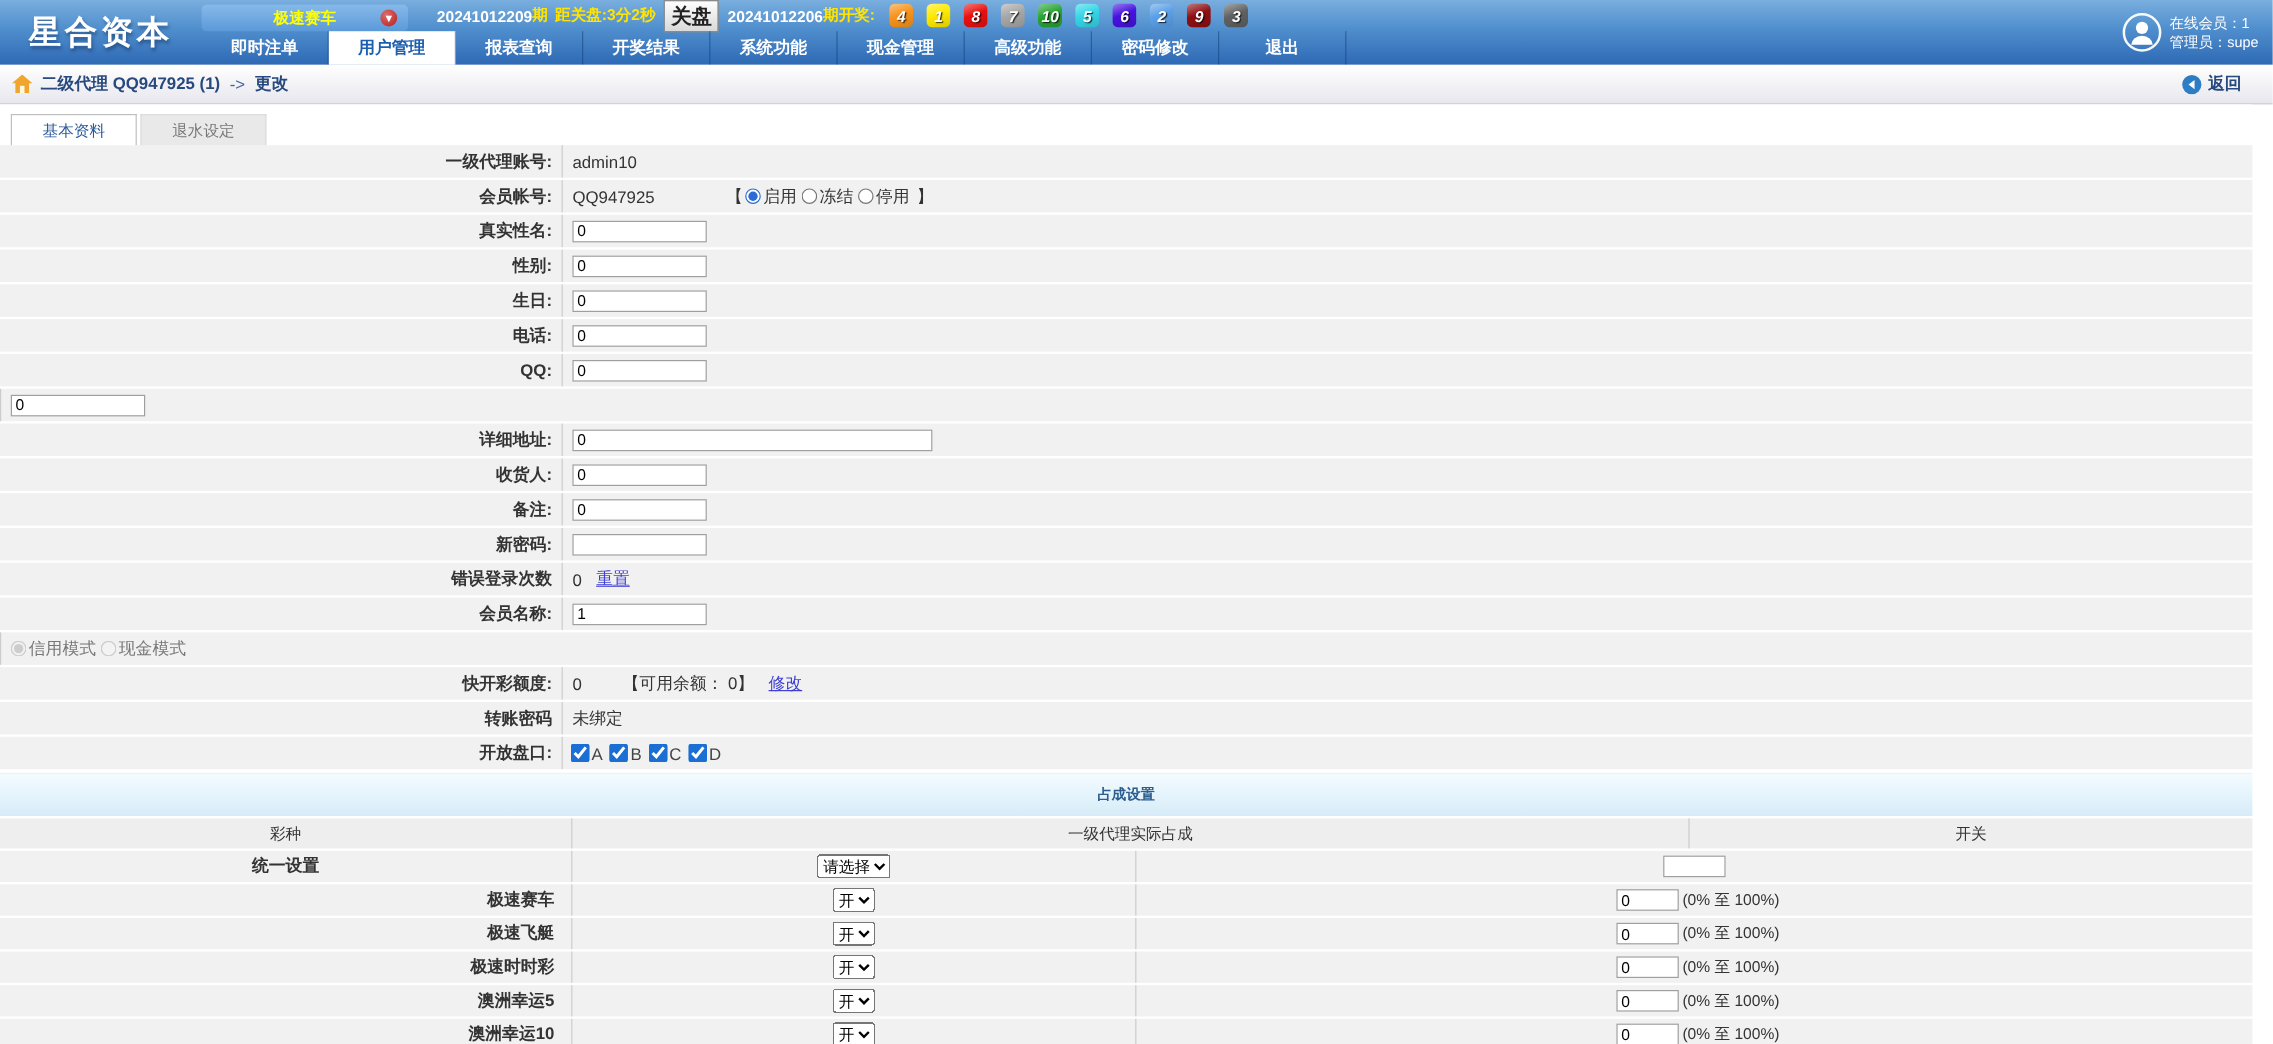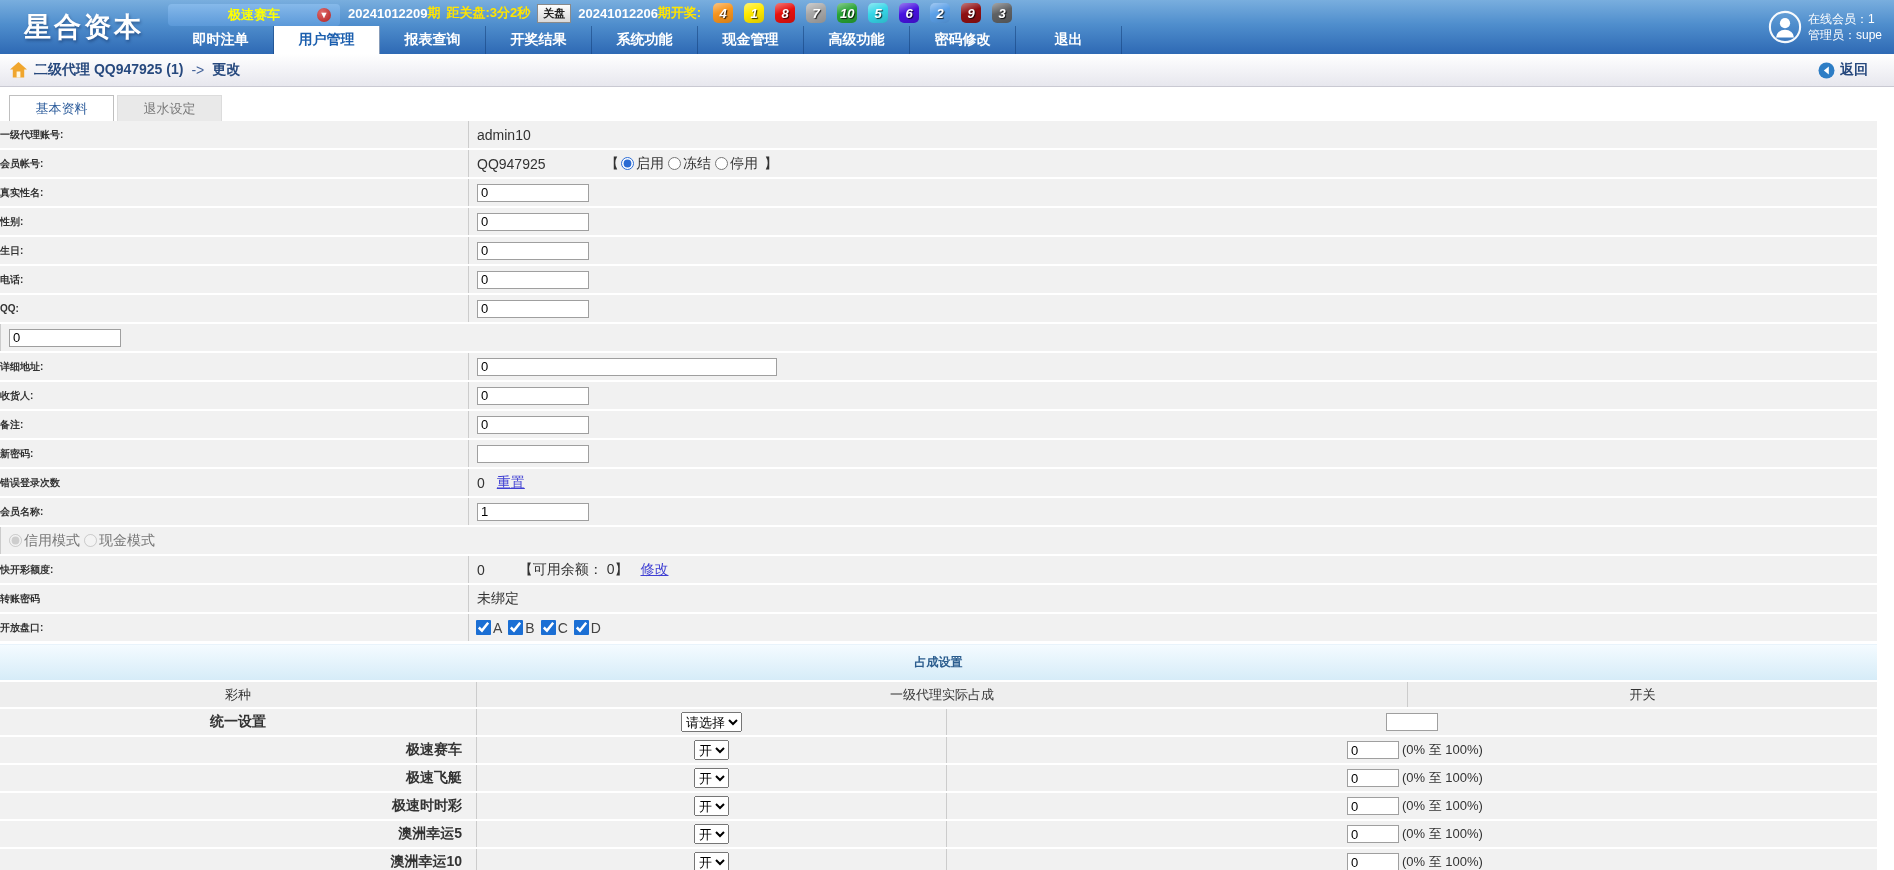--- a/index.html
+++ b/index.html
@@ -18,23 +18,23 @@
     text-shadow:1px 2px 3px rgba(0,20,60,.4); }
   .topstrip { position:absolute; left:168px; top:0; right:130px; height:26px;
     display:flex; align-items:center; font-size:13px; font-weight:bold; white-space:nowrap; }
   .lotto-pill { width:172px; height:22px; margin-top:3px; position:relative;
     background:linear-gradient(#86b9ea,#5b99d9); border-radius:4px;
     color:#ffff00; display:flex; align-items:center; justify-content:center; cursor:pointer; }
   .pill-badge { position:absolute; right:9px; top:4px; width:14px; height:14px; border-radius:50%;
     background:radial-gradient(circle at 35% 30%,#e06a6a,#b22020); color:#fff;
     font-size:9px; line-height:14px; text-align:center; font-style:normal; }
   .t-white { color:#fff; } .t-yellow { color:#ffe400; }
-  .gap10 { margin-left:8px; } .gap6 { margin-left:6px; }
+  .gap10 { margin-left:24px; } .gap6 { margin-left:6px; }
   .chip { background:linear-gradient(#fefefe,#d9d9d9); border:1px solid #8a8a8a;
-    color:#222; padding:1px 5px; margin:0 7px; font-size:11px; cursor:pointer; }
+    color:#222; padding:1px 5px; margin:0 7px; font-size:17px; cursor:pointer; }
   .balls { display:flex; gap:11px; margin-left:12px; }
   .ball { width:20px; height:20px; border-radius:5px; display:flex; align-items:center;
     justify-content:center; color:#fff; font-style:italic; font-weight:bold; font-size:13px;
     text-shadow:1px 1px 1px rgba(0,0,0,.8);
     background-image:linear-gradient(160deg,rgba(255,255,255,.45),rgba(255,255,255,0) 45%,rgba(0,0,0,.15)); }
   .navrow { position:absolute; left:168px; top:26px; right:0; height:28px; display:flex; }
   .navtab { width:106px; display:flex; align-items:center; justify-content:center;
     color:#fff; font-size:14px; font-weight:bold; cursor:pointer;
     border-right:1px solid rgba(16,58,116,.5); }
   .navtab.active { background:#fff; color:#1c5fae; }
@@ -50,22 +50,22 @@
   .bc-back { position:absolute; right:26px; display:flex; align-items:center; gap:5px; cursor:pointer; }
   
   .main { position:absolute; top:87px; left:0; width:1877px; bottom:0; background:#fff; }
   .tabstrip { height:34px; padding-left:9px; display:flex; align-items:flex-end; gap:3px; }
   .subtab { width:105px; height:26px; display:flex; align-items:center; justify-content:center;
     font-size:13px; cursor:pointer; }
   .subtab.active { background:#fff; color:#2a5a9a; border:1px solid #bfbfbf; border-bottom:none;text-align:right; }
   .subtab.inactive { background:#e9e9e9; color:#777; border:1px solid #dcdcdc; border-bottom:none; }
   
   .frow { height:27px; margin-bottom:2px; background:#f1f1f1; display:flex; }
-  .flabel { width:468px; padding-right:8px; line-height:27px;
-    font-weight:bold; font-size:10px; color:#333; }
+  .flabel { width:468px; padding-right:8px; text-align:right; line-height:27px;
+    font-weight:bold; font-size:14px; color:#333; }
   .fvalue { flex:1; border-left:1px solid #ccc; padding-left:8px;
     display:flex; align-items:center; font-size:14px; color:#333; }
   .f-input { width:112px; height:18px; border:1px solid #9f9f9f; background:#fff;
     font-size:13px; padding:0 3px; font-family:inherit; }
   .f-input.wide { width:300px; }
   .flink { color:#3f3fd3; text-decoration:underline; margin-left:12px; cursor:pointer; }
   .acct { display:inline-block; min-width:88px; }
   .bracket { margin:0 2px; }
   .bracket.open { margin-left:40px; }
   .rlabel { display:flex; align-items:center; margin-right:4px; }

